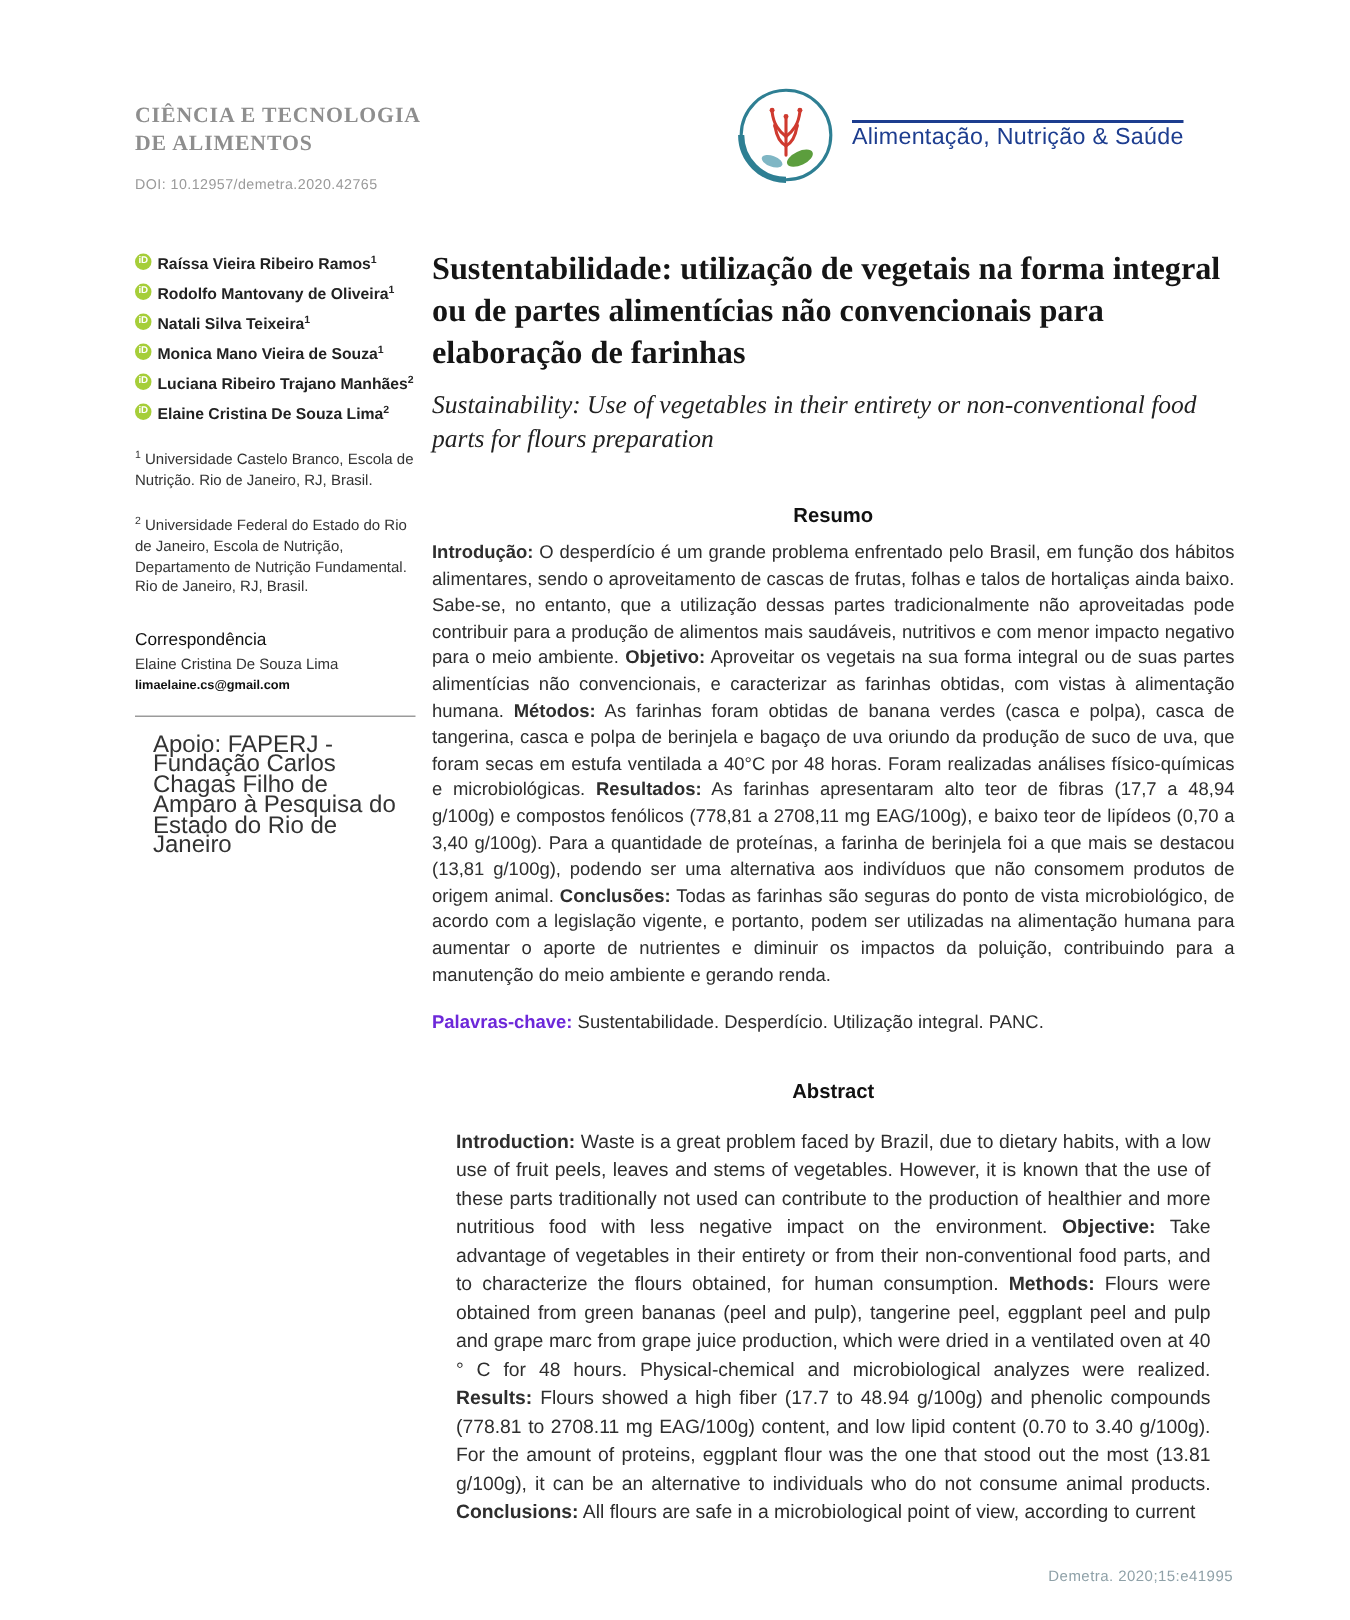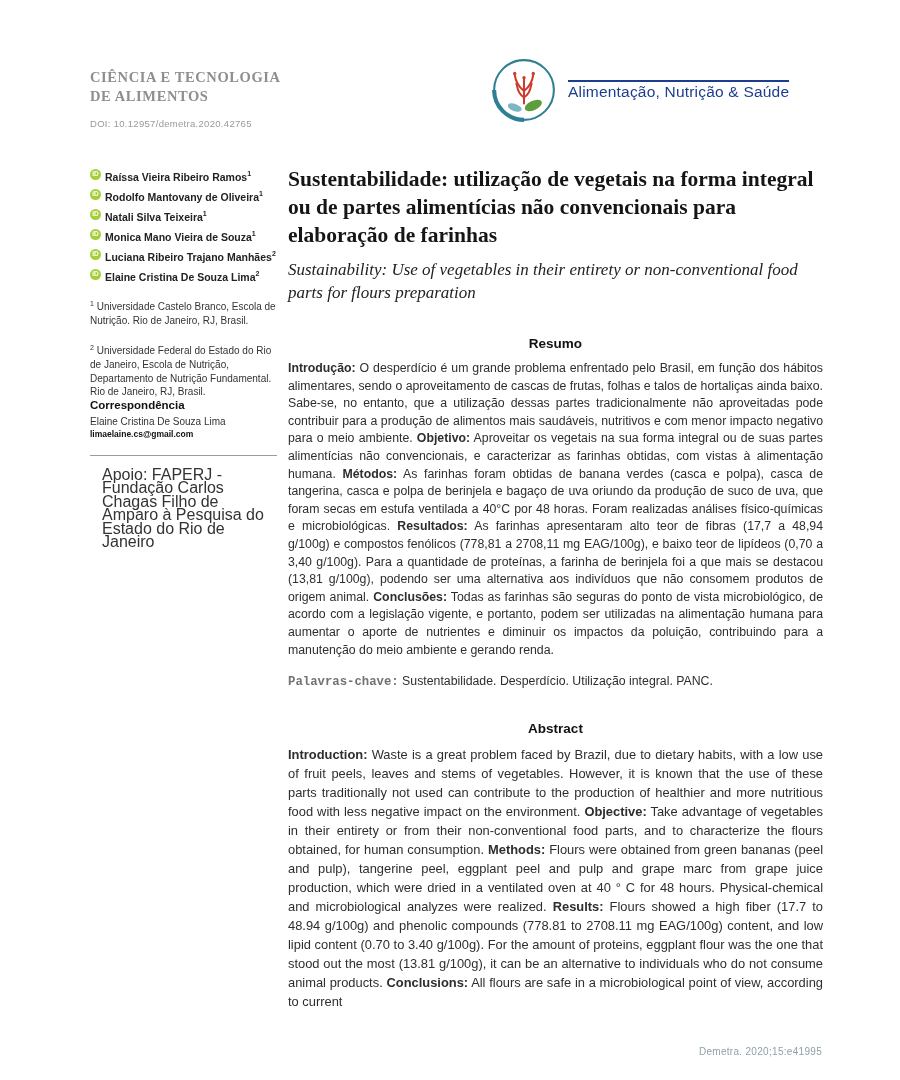--- a/index.html
+++ b/index.html
@@ -21,38 +21,38 @@
   
   .sidebar { position:absolute; left:90px; top:168px; width:187px; }
   .author { display:flex; gap:4px; margin-bottom:5px; font-size:10.5px; font-weight:bold;
             color:#222; line-height:12.5px; }
   .orcid { flex:0 0 auto; width:11px; height:11px; border-radius:50%; background:#a6ce39; color:#fff;
            font-size:6.5px; font-weight:bold; display:inline-flex; align-items:center;
            justify-content:center; margin-top:1px; cursor:pointer; }
   .author sup { font-size:7px; }
   .affil { font-size:10px; line-height:13.5px; color:#333; margin:14px 0 0; }
   .affil sup { font-size:7px; }
-  .corr-heading { font-size:11.5px; font-weight:bold; color:#111; }
+  .corr-heading { font-size:11.5px; font-weight:normal; margin-top:22px; color:#111; }
   .corr-name { font-size:10px; margin-top:5px; color:#333; }
   .corr-email { font-size:8.5px; font-weight:bold; margin-top:2px; color:#111; cursor:pointer; }
   .sidebar hr { border:none; border-top:1px solid #9b9b9b; margin:16px 0 10px; width:100%; }
   .support { font-size:16px; line-height:13.5px; color:#333; margin:12px; }
 
   
   .main { position:absolute; left:288px; top:165px; width:535px; }
   .title { font-family:"Liberation Serif", serif; font-size:21.5px; line-height:28px;
            font-weight:bold; color:#151515; margin:0; }
   .subtitle { font-family:"Liberation Serif", serif; font-style:italic; font-size:17px;
               line-height:22.5px; font-weight:normal; color:#222; margin:10px 0 0; }
   .sec-heading { font-size:13.5px; font-weight:bold; color:#111; margin:32px 0 9px;text-align:center; }
   .body-pt { font-size:12.3px; line-height:17.6px; text-align:justify; color:#2e2e2e; margin:0; }
-  .body-en { font-size:12.9px; line-height:19px; text-align:justify; color:#2e2e2e; margin:0; }
+  .body-en { font-size:12.9px; line-height:19px; text-align:justify; color:#2e2e2e; margin:16px; }
   .lead { font-weight:bold; }
   .keywords { font-size:12.3px; margin:15px 0 0; color:#2e2e2e; }
-  .keywords strong { color:#737373;font-family:Liberation Mono, monospace; }
+  .keywords strong { color:#6d28d9; }
 
   .footer { position:absolute; right:78px; top:1046px; font-size:10px; color:#8fa1a8; letter-spacing:0.3px; }
 </style>
 </head>
 <body>
 
 <div class="page">
 
   <div class="journal-name">
     <div>CIÊNCIA E TECNOLOGIA</div>

